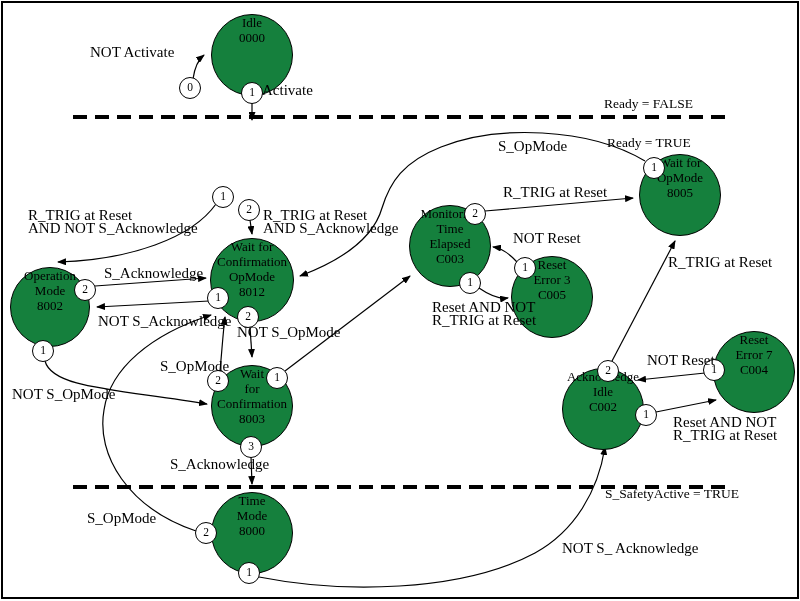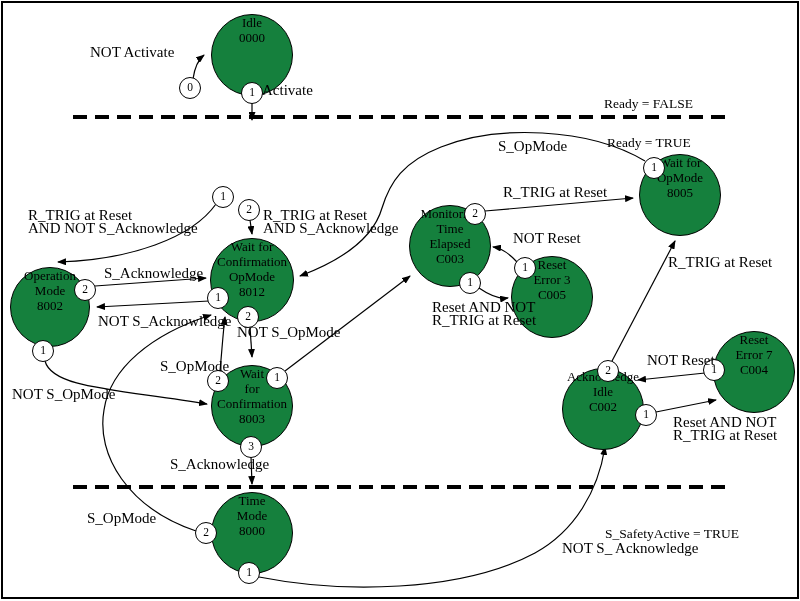--- a/index.html
+++ b/index.html
@@ -188,19 +188,19 @@
     <div class="lbl" style="left: 668px; top: 256px;">
       <div>R_TRIG at Reset</div>
     </div>
     <div class="lbl" style="left: 647px; top: 354px;">
       <div>NOT Reset</div>
     </div>
     <div class="lbl" style="left: 673px; top: 416px;">
       <div>Reset AND NOT</div>
       <div>R_TRIG at Reset</div>
     </div>
-    <div class="lbl big" style="left: 605px; top: 487px; margin-top: 40px;">
+    <div class="lbl big" style="left: 605px; top: 487px;">
       <div>S_SafetyActive = TRUE</div>
     </div>
     <div class="lbl" style="left: 562px; top: 542px;">
       <div>NOT S_ Acknowledge</div>
     </div>
   </div>
 
 </body></html>

